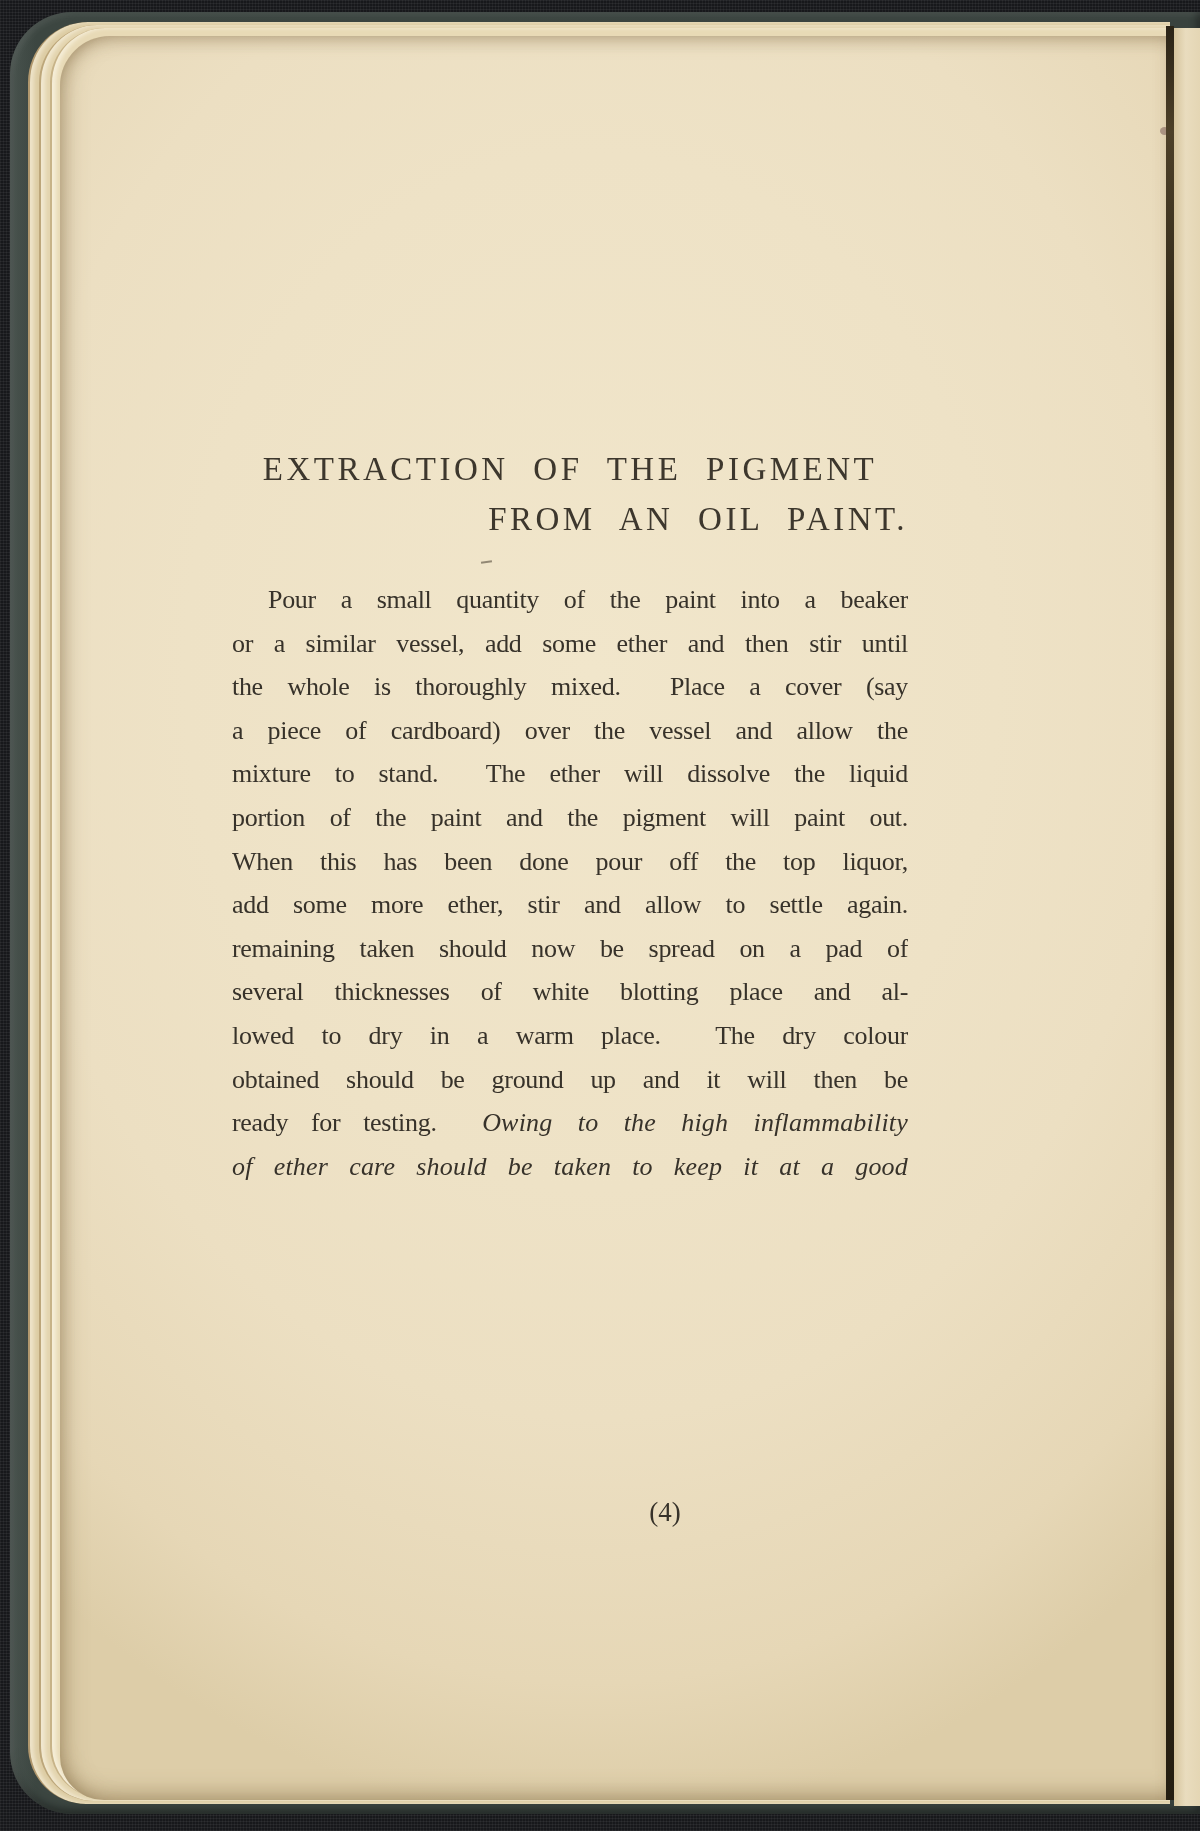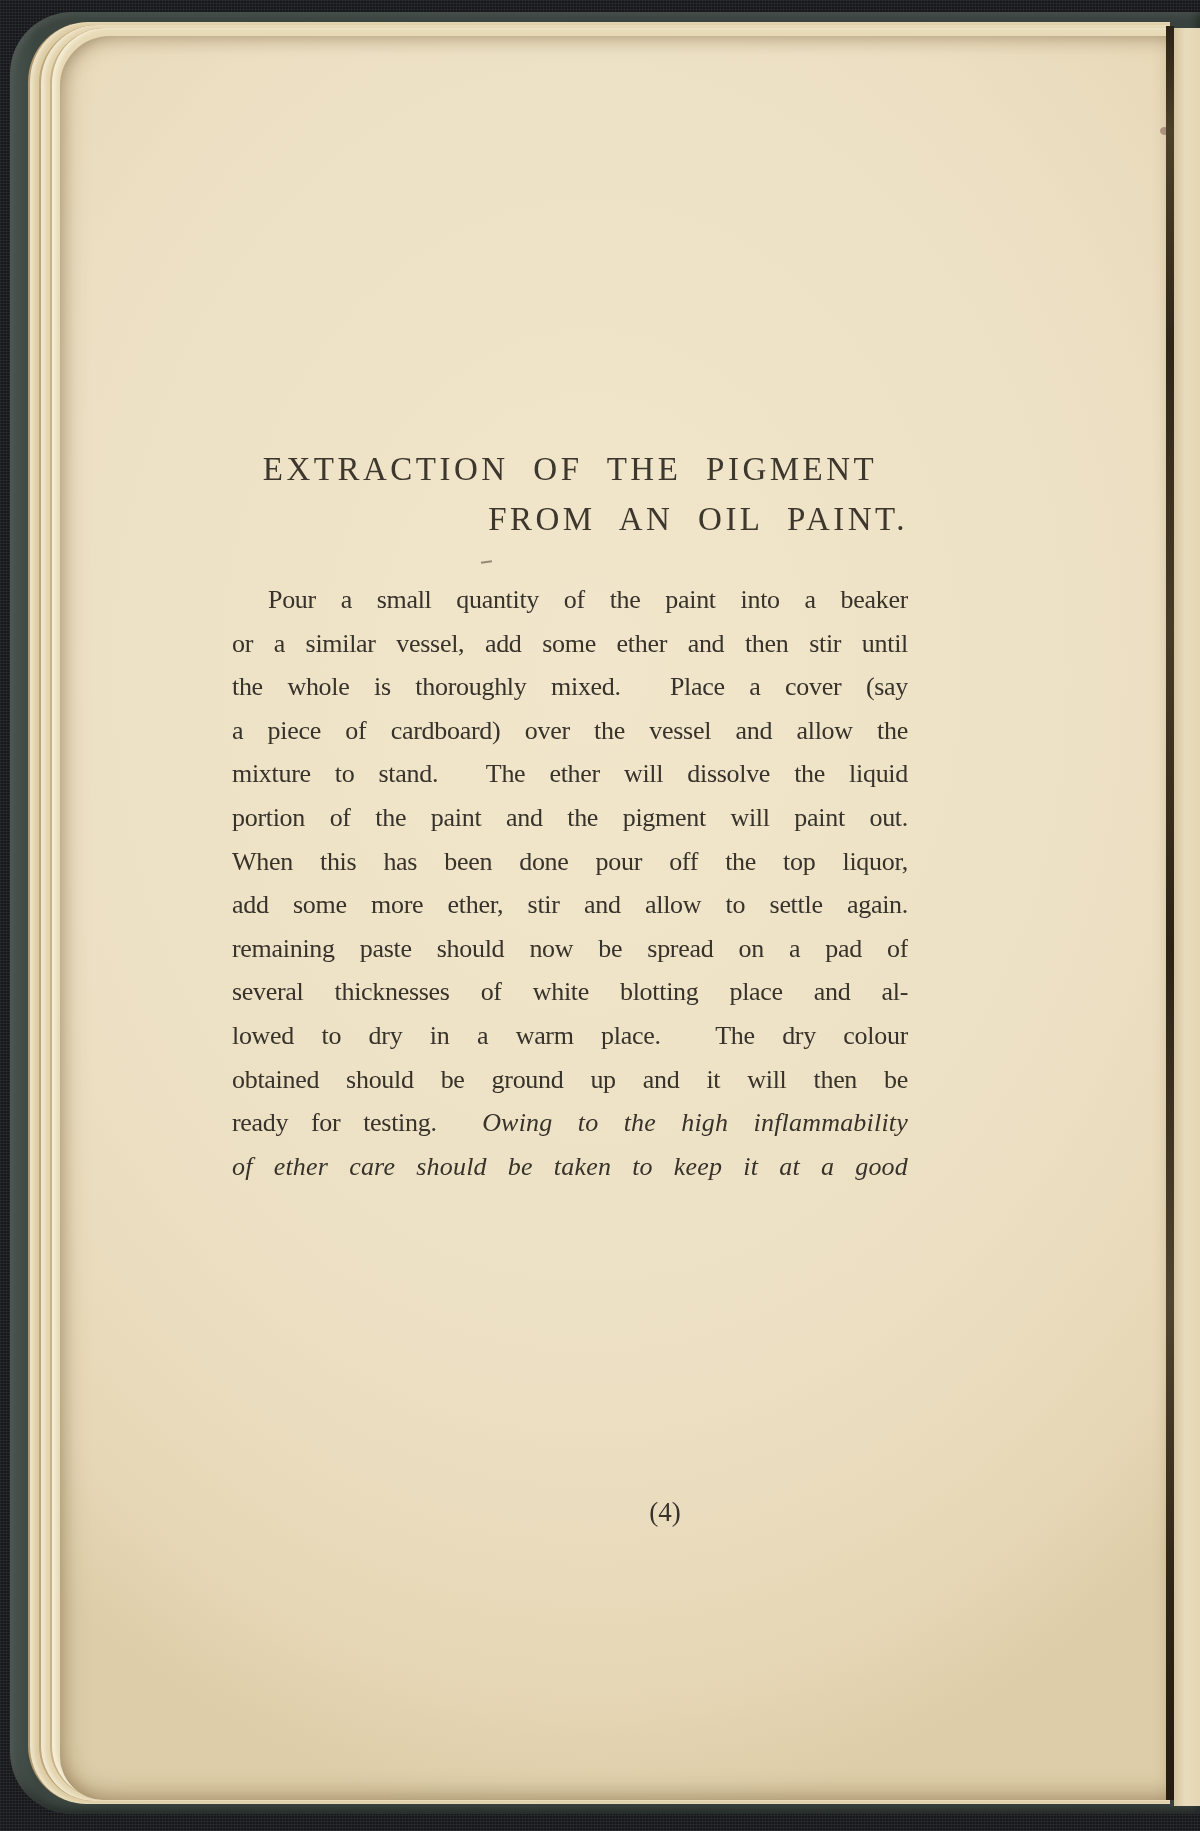--- a/index.html
+++ b/index.html
@@ -103,21 +103,21 @@
 
   <div class="body-text">
       <div class="body-line indent"><span>Pour a small quantity of the paint into a beaker</span></div>
       <div class="body-line"><span>or a similar vessel, add some ether and then stir until</span></div>
       <div class="body-line"><span>the whole is thoroughly mixed.  Place a cover (say</span></div>
       <div class="body-line"><span>a piece of cardboard) over the vessel and allow the</span></div>
       <div class="body-line"><span>mixture to stand.  The ether will dissolve the liquid</span></div>
       <div class="body-line"><span>portion of the paint and the pigment will paint out.</span></div>
       <div class="body-line"><span>When this has been done pour off the top liquor,</span></div>
       <div class="body-line"><span>add some more ether, stir and allow to settle again.</span></div>
-      <div class="body-line"><span>remaining paste should now be spread on a pad of</span></div>
+      <div class="body-line"><span>remaining taken should now be spread on a pad of</span></div>
       <div class="body-line"><span>several thicknesses of white blotting place and al-</span></div>
       <div class="body-line"><span>lowed to dry in a warm place.  The dry colour</span></div>
       <div class="body-line"><span>obtained should be ground up and it will then be</span></div>
       <div class="body-line"><span>ready for testing.  </span><span class="italic">Owing to the high inflammability</span></div>
       <div class="body-line"><span class="italic">of ether care should be taken to keep it at a good</span></div>
     </div>
 
   <div class="page-number">(4)</div>
 </div>
 

